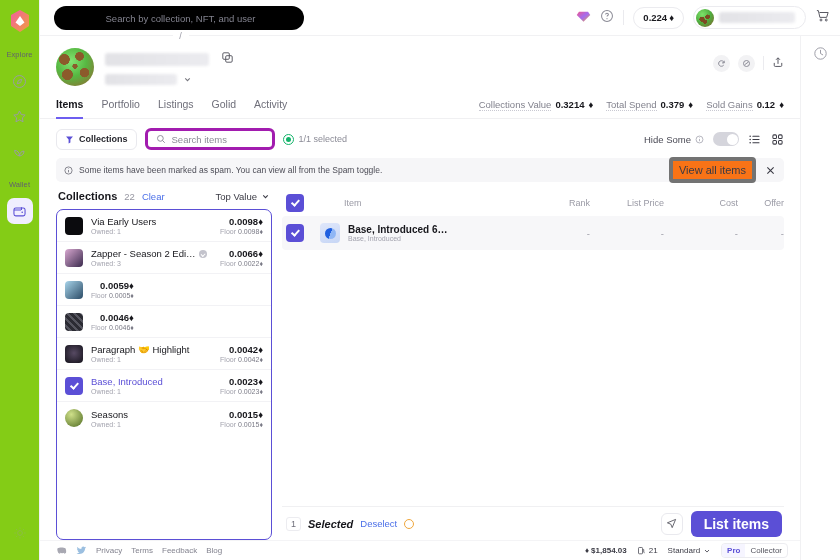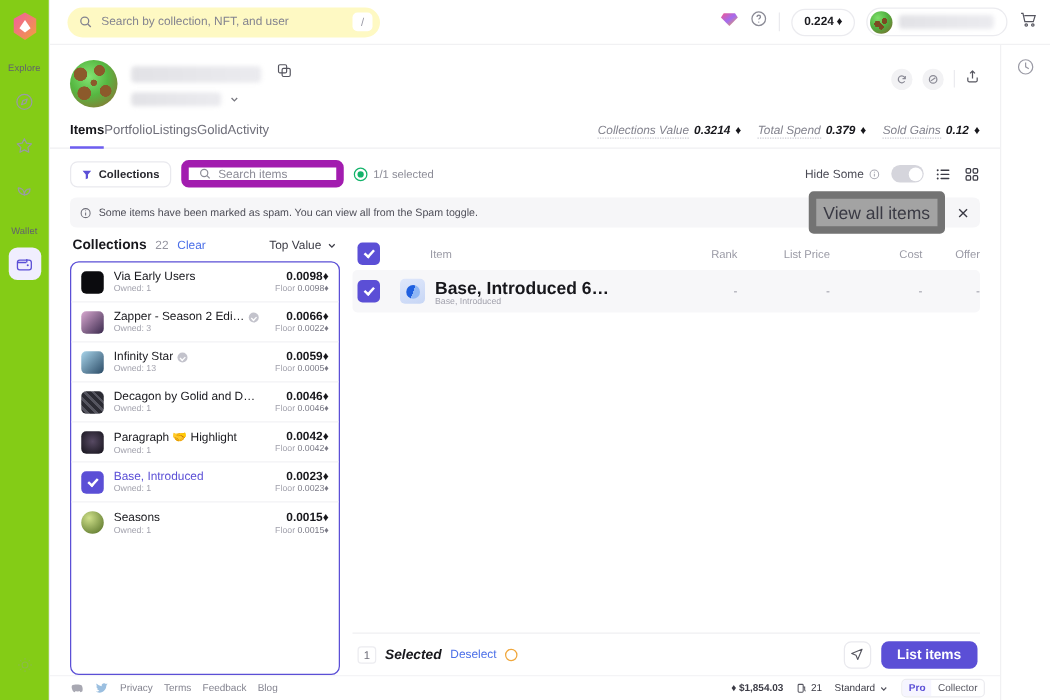--- a/index.html
+++ b/index.html
@@ -40,22 +40,22 @@
   
   .topbar {
     height: 36px; flex: 0 0 36px;
     background: #fff;
     border-bottom: 1px solid #f1f1f3;
     display: flex; align-items: center; padding: 0 10px 0 14px;
     gap: 8px;
   }
   .search-box {
     width: 250px; height: 24px;
-    background: #fef9c3; border-radius: 12px;
-    display: flex; align-items: center; padding: 0 6px 0 9px; gap: 7px;
+    background: #000000; border-radius: 12px;
+    display: flex; align-items: center; padding: 0 6px 0 9px; gap: 7px; flex-direction: column;
   }
   .search-box .ph { font-size: 9.5px; color: #83838f; flex: 1; }
   .slash {
     width: 16px; height: 15px; background: #fff; border-radius: 4px;
     font-size: 9px; color: #9a9aa5; display: flex; align-items: center; justify-content: center;
   }
   .topbar-right { margin-left: auto; display: flex; align-items: center; gap: 9px; }
   .tdivider { width: 1px; height: 15px; background: #eaeaee; }
   .bal-pill {
     height: 22px; border: 1px solid #ebebef; border-radius: 11px;
@@ -114,40 +114,40 @@
     width: 17px; height: 17px; border-radius: 50%; background: #f2f2f4;
     display: flex; align-items: center; justify-content: center;
   }
   .vdiv { width: 1px; height: 14px; background: #ebebef; }
 
   
   .tabs-row {
     display: flex; align-items: flex-end; padding: 0 16px;
     border-bottom: 1px solid #f0f0f2; margin-top: 7px;
   }
-  .tabs { display: flex; }
+  .tabs { display: flex; gap: 18px; }
   .tab {
     font-size: 10.5px; color: #6f6f7a; padding: 5px 0 7px 0;
     border-bottom: 2px solid transparent; margin-bottom: -1px;
   }
   .tab.active { color: #17171c; font-weight: bold; border-bottom-color: #6d5ef0; }
-  .stats { margin-left: auto; display: flex; gap: 13px; padding-bottom: 7px; align-items: center; font-style: italic; }
+  .stats { margin-left: auto; display: flex; gap: 13px; padding-bottom: 7px; align-items: center; }
   .stat { font-size: 9.5px; color: #82828d; display: flex; gap: 4px; align-items: baseline; }
   .stat b { color: #17171c; font-size: 9.5px; }
   .stat .dotline { border-bottom: 1px dotted #c9c9d2; }
 
   
   .filterbar { display: flex; align-items: center; gap: 8px; padding: 9px 16px 8px 16px; }
   .chip {
     height: 21px; border: 1px solid #e9e9ee; border-radius: 6px;
     display: flex; align-items: center; gap: 5px; padding: 0 8px;
     font-size: 9px; font-weight: bold; color: #27272e;
   }
   .srch-items {
-    height: 22px; width: 130px; border: 6px solid #a21caf; border-radius: 6px;
+    height: 22px; width: 130px; border: 3px solid #a21caf; border-radius: 6px;
     display: flex; align-items: center; gap: 6px; padding: 0 8px;
     font-size: 9.5px; color: #8b8b96;
   }
   .sel-count { font-size: 9px; color: #8b8b96; display: flex; align-items: center; gap: 5px; }
   .radio-on {
     width: 11px; height: 11px; border-radius: 50%; border: 1.5px solid #13b36a;
     display: flex; align-items: center; justify-content: center;
   }
   .radio-on i { width: 5px; height: 5px; border-radius: 50%; background: #13b36a; display: block; }
   .fb-right { margin-left: auto; display: flex; align-items: center; gap: 9px; }
@@ -162,21 +162,21 @@
   .viewtoggle { display: flex; gap: 10px; align-items: center; }
 
   
   .notice {
     margin: 0 16px; height: 24px; background: #f6f6f8; border-radius: 5px;
     display: flex; align-items: center; padding: 0 8px; gap: 6px;
   }
   .notice-txt { font-size: 8.5px; color: #4d4d57; }
   .notice-right { margin-left: auto; display: flex; align-items: center; gap: 9px; }
   .viewall {
-    font-size: 14px; color: #3a3a44; background: #a3a3a3; border: 6px solid #737373;
+    font-size: 11px; color: #3a3a44; background: #f97316; border: 4px solid #737373;
     border-radius: 4px; padding: 3px 6px;
   }
 
   
   .panes { flex: 1 1 auto; display: flex; min-height: 0; padding: 8px 16px 0 16px; gap: 10px; }
 
   
   .colpane { width: 216px; flex: 0 0 216px; display: flex; flex-direction: column; min-height: 0; }
   .colhead { display: flex; align-items: center; gap: 7px; padding: 0 2px 7px 2px; }
   .colhead .t { font-size: 11px; font-weight: bold; color: #17171c; }
@@ -237,21 +237,21 @@
     border-radius: 4px; padding: 0 0 0 4px;
   }
   .titem { flex: 1 1 auto; display: flex; align-items: center; gap: 8px; min-width: 0; }
   .tthumb {
     width: 20px; height: 20px; border-radius: 4px; flex: 0 0 20px;
     background: linear-gradient(160deg,#dfe7fb,#c7d6f5);
     display: flex; align-items: center; justify-content: center;
   }
   .tthumb i { display: block; width: 11px; height: 11px; border-radius: 50%;
     background: conic-gradient(from 200deg, #1f5fe0 0 50%, #8fb6f5 50% 100%); }
-  .tname { font-size: 14px; font-weight: bold; color: #17171c; }
+  .tname { font-size: 10px; font-weight: bold; color: #17171c; }
   .tsub { font-size: 7px; color: #a2a2ad; }
   .tcell { width: 74px; flex: 0 0 74px; text-align: right; font-size: 9.5px; color: #9a9aa5; }
 
   
   .selfoot {
     border-top: 1px solid #f0f0f2; height: 34px; flex: 0 0 34px;
     display: flex; align-items: center; gap: 7px; padding: 0 2px 0 4px; margin-top: auto;
   }
   .selnum {
     font-size: 9px; color: #6f6f7a; border: 1px solid #ececf0; border-radius: 3px;
@@ -259,21 +259,21 @@
   }
   .selword { font-size: 11px; font-weight: bold; color: #17171c; font-style: italic; }
   .deselect { font-size: 9.5px; color: #4b6fe8; }
   .ring { width: 10px; height: 10px; border-radius: 50%; border: 1.5px solid #f0a73c; }
   .sf-right { margin-left: auto; display: flex; align-items: center; gap: 8px; }
   .send-btn {
     width: 22px; height: 22px; border-radius: 6px; border: 1px solid #e9e9ee;
     display: flex; align-items: center; justify-content: center;
   }
   .list-btn {
-    background: #5b4fd6; color: #fff; font-size: 11px; font-weight: bold;
+    background: #5b4fd6; color: #fff; font-size: 14px; font-weight: bold;
     border-radius: 6px; padding: 5px 13px;
   }
 
   
   .pagefoot {
     height: 20px; flex: 0 0 20px; display: flex; align-items: center;
     padding: 0 12px 0 16px; gap: 9px; border-top: 1px solid #f4f4f6;
   }
   .foot-link { font-size: 8px; color: #83838f; }
   .foot-right { margin-left: auto; display: flex; align-items: center; gap: 10px; }
@@ -573,41 +573,28 @@
                 <div class="cowned">Owned: 3</div>
               </div>
               <div class="cright">
                 <div class="cval"><span>0.0066</span><span>♦</span></div>
                 <div class="cfloor"><span>Floor</span> <b>0.0022</b><b>♦</b></div>
               </div>
             </div>
 
             <div class="crow">
               <div class="cthumb" style="background:linear-gradient(135deg,#a8d4ea,#2b4b66)"></div>
-              <div class="cmid">
-                <div class="cname">
-                  <span>Infinity Star</span>
-                  <span class="vbadge"></span>
-                </div>
-                <div class="cowned">Owned: 13</div>
-              </div>
               <div class="cright">
                 <div class="cval"><span>0.0059</span><span>♦</span></div>
                 <div class="cfloor"><span>Floor</span> <b>0.0005</b><b>♦</b></div>
               </div>
             </div>
 
             <div class="crow">
               <div class="cthumb" style="background:repeating-linear-gradient(45deg,#2b2b33 0 3px,#55555f 3px 5px)"></div>
-              <div class="cmid">
-                <div class="cname">
-                    <span>Decagon by Golid and D…</span>
-                  </div>
-                <div class="cowned">Owned: 1</div>
-              </div>
               <div class="cright">
                 <div class="cval"><span>0.0046</span><span>♦</span></div>
                 <div class="cfloor"><span>Floor</span> <b>0.0046</b><b>♦</b></div>
               </div>
             </div>
 
             <div class="crow">
               <div class="cthumb" style="background:radial-gradient(circle at 50% 45%,#574a63,#14121a)"></div>
               <div class="cmid">
                 <div class="cname">

